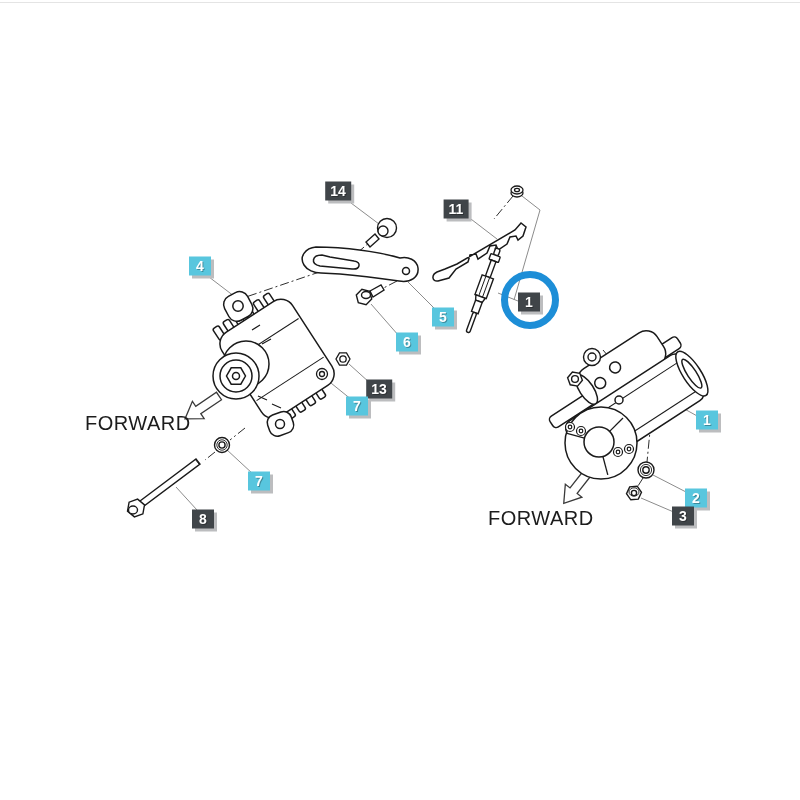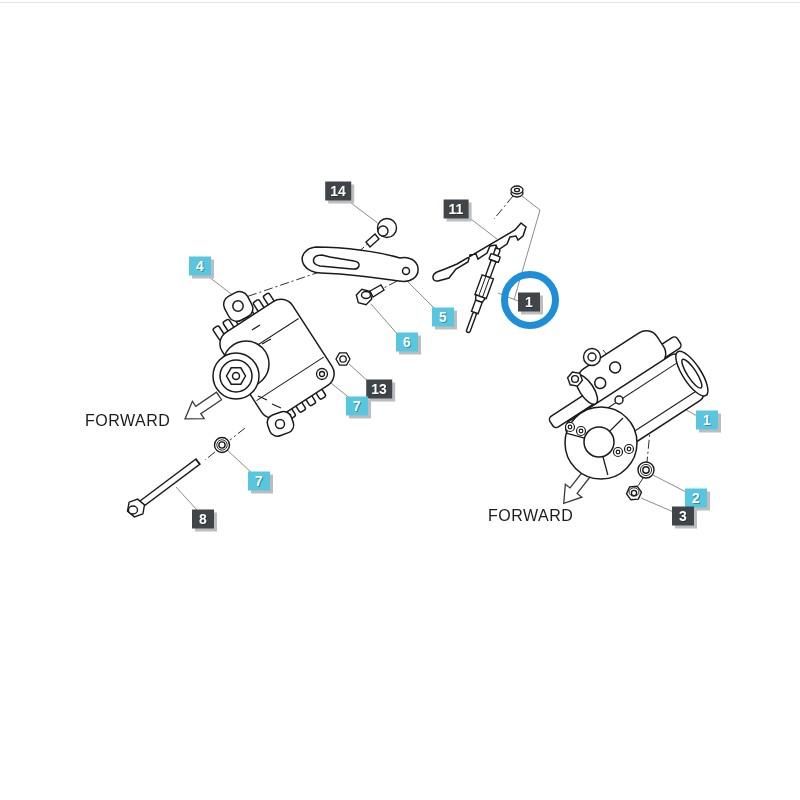--- a/index.html
+++ b/index.html
@@ -1,21 +1,21 @@
 <!DOCTYPE html>
 <html><head>
 <meta charset="utf-8">
 <style>
   html,body{margin:0;padding:0;background:#ffffff;}
   body{width:800px;height:800px;position:relative;overflow:hidden;
        font-family:"Liberation Sans", sans-serif;}
   .canvas{position:absolute;inset:0;}
   .top-hairline{position:absolute;left:0;top:2px;width:100%;height:1px;background:#e4e4e4;}
   svg{position:absolute;left:0;top:0;z-index:1;}
-  .forward{position:absolute;z-index:1;font-size:16px;letter-spacing:.5px;color:#1c1c1c;}
+  .forward{position:absolute;z-index:1;font-size:20px;letter-spacing:.5px;color:#1c1c1c;}
   #highlight-ring{position:absolute;z-index:2;border-style:solid;border-radius:50%;
                   box-sizing:border-box;}
   #label-layer{position:absolute;inset:0;z-index:3;}
   .part-label{position:absolute;transform:translate(-50%,-50%);
       min-width:12px;padding:2px 5px;text-align:center;
       font-size:14px;font-weight:bold;line-height:15px;color:#ffffff;
       text-shadow:1px 1px 0 rgba(0,0,0,0.30);
       box-shadow:3px 3px 0 #bcbdbf;cursor:pointer;}
   .part-label.dark{background:#404549;}
   .part-label.cyan{background:#58c6de;}

